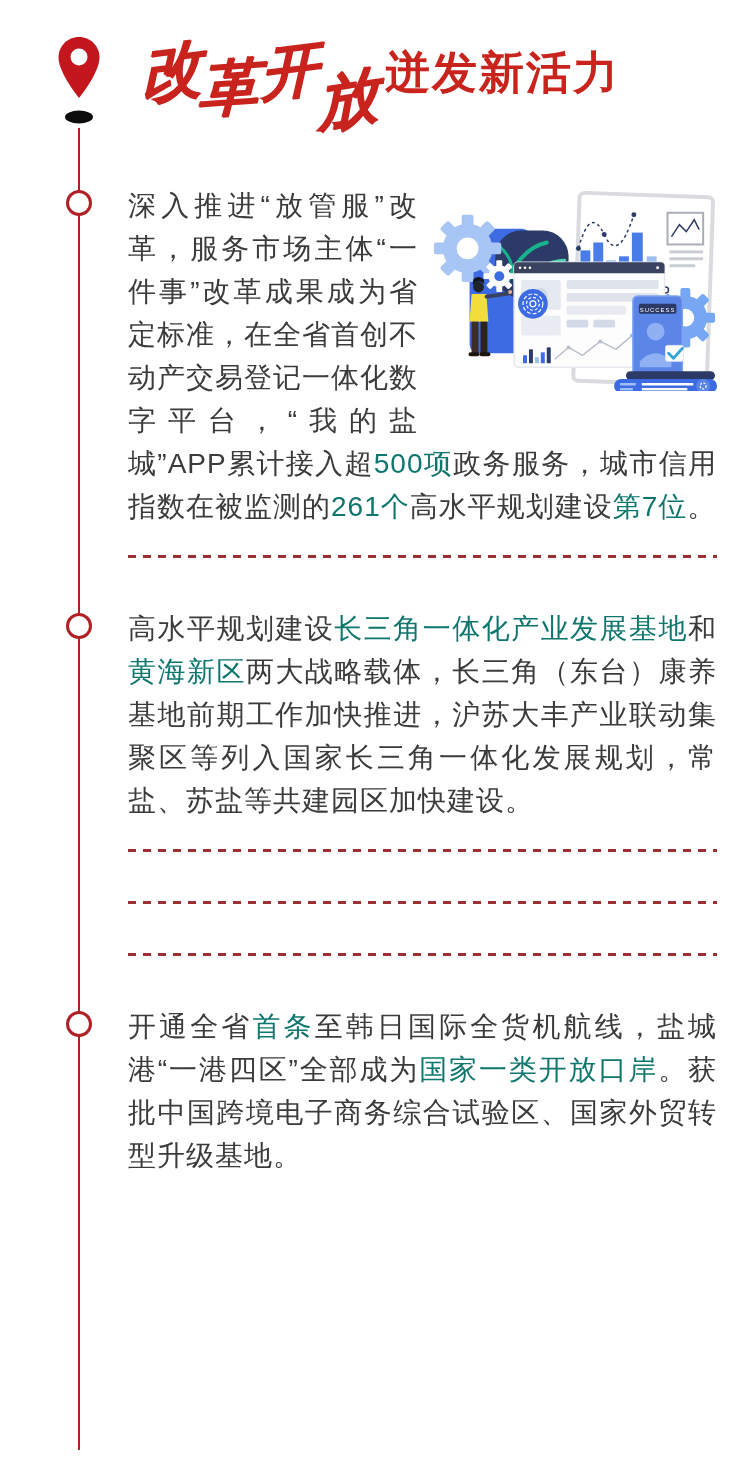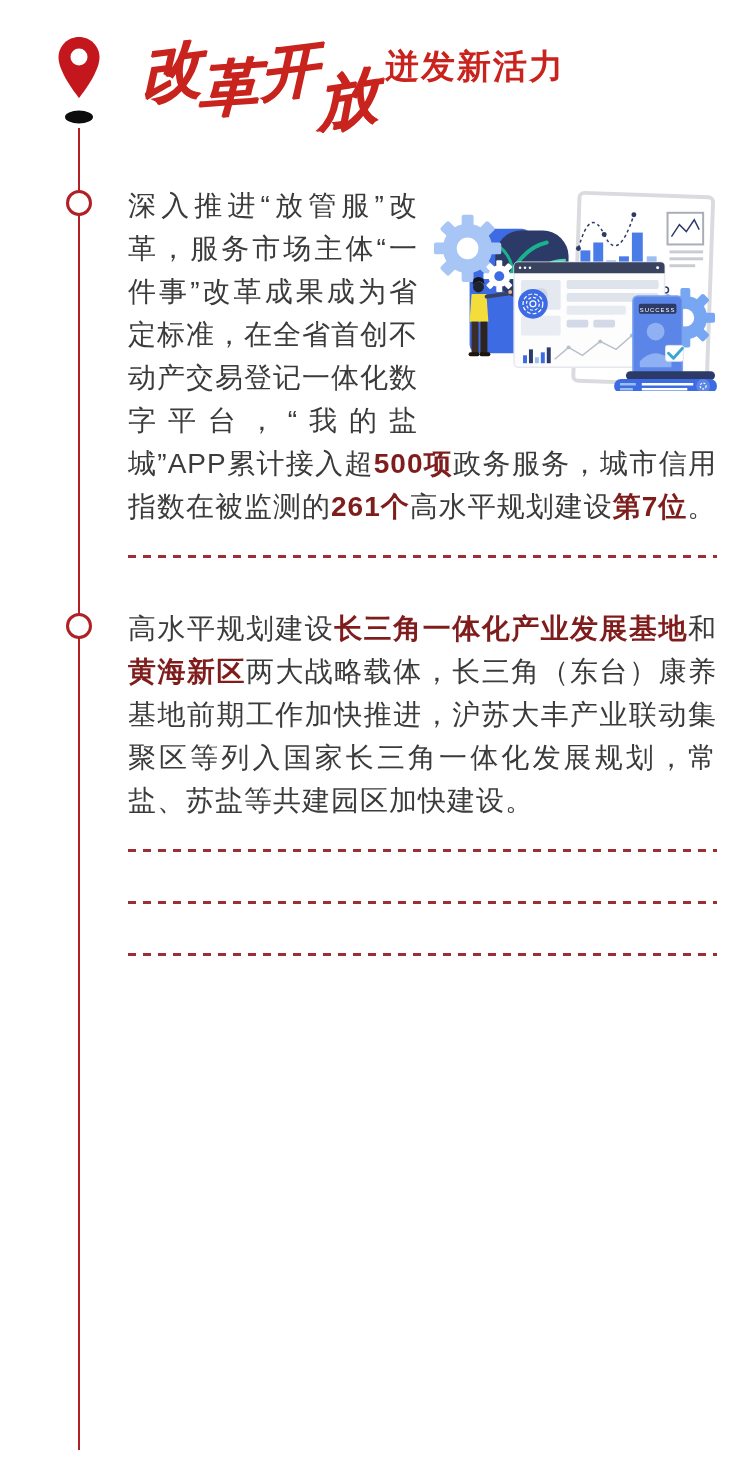--- a/index.html
+++ b/index.html
@@ -27,42 +27,42 @@
     font-weight:bold;font-style:italic;
     line-height:1;
     text-shadow:1px 1px 0 #c9231e;
   }
   .calli .c0{left:2px;  top:6px;  font-size:62px;transform:rotate(-7deg) skewX(-6deg);}
   .calli .c1{left:60px; top:24px; font-size:60px;transform:rotate(-4deg) skewX(-6deg);}
   .calli .c2{left:122px;top:8px;  font-size:58px;transform:rotate(-7deg) skewX(-6deg);}
   .calli .c3{left:178px;top:34px; font-size:62px;transform:rotate(-9deg) skewX(-6deg);}
   .subtitle{
     position:absolute;left:385px;top:48px;
-    font-size:34px;font-weight:900;
+    font-size:45px;font-weight:900;
     color:#c9231e;letter-spacing:2px;
     line-height:1.1;
   }
   
   .main{position:absolute;left:0;top:184px;width:751px;}
   .sections{margin-left:128px;margin-right:34px;}
   .tl-section{position:relative;}
   .marker{
     position:absolute;left:-62px;top:6px;
     width:20px;height:20px;border-radius:50%;
     border:3px solid #b02025;background:#ffffff;
     box-sizing:content-box;
   }
   .body-p{
     margin:0;
     font-size:28px;line-height:43px;
     letter-spacing:1px;
     text-align:justify;
     color:#3b3b3b;
   }
-  .body-p .em{color:#7f1d1d;font-weight:bold;}
+  .body-p .em{color:#0f766e;font-weight:normal;}
   .sep{
     height:3px;margin:27px 0 49px 0;
     background:repeating-linear-gradient(90deg,#9c2f33 0 8px,transparent 8px 15px);
   }
   .illu{
     float:right;
     width:287px;height:205px;
     margin:2px 0 10px 12px;
   }
 </style>
@@ -255,16 +255,20 @@
 <span class="plain">深入推进“放管服”改革，服务市场主体“一件事”改革成果成为省定标准，在全省首创不动产交易登记一体化数字平台，“我的盐城”APP累计接入超</span><span class="em">500项</span><span class="plain">政务服务，城市信用指数在被监测的</span><span class="em">261个</span><span class="plain">高水平规划建设</span><span class="em">第7位</span><span class="plain">。</span></p>
   </section>
 <div class="sep"></div>
   <section class="tl-section">
     <span class="marker"></span>
     <p class="body-p"><span class="plain">高水平规划建设</span><span class="em">长三角一体化产业发展基地</span><span class="plain">和</span><span class="em">黄海新区</span><span class="plain">两大战略载体，长三角（东台）康养基地前期工作加快推进，沪苏大丰产业联动集聚区等列入国家长三角一体化发展规划，常盐、苏盐等共建园区加快建设。</span></p>
   </section>
 <div class="sep"></div>
 <div class="sep"></div>
 <div class="sep"></div>
+  <section class="tl-section">
+    <span class="marker"></span>
+    <p class="body-p"><span class="plain">开通全省</span><span class="em">首条</span><span class="plain">至韩日国际全货机航线，盐城港“一港四区”全部成为</span><span class="em">国家一类开放口岸</span><span class="plain">。获批中国跨境电子商务综合试验区、国家外贸转型升级基地。</span></p>
+  </section>
 </div>
   </div>
 
 </div>
 
 </body></html>

